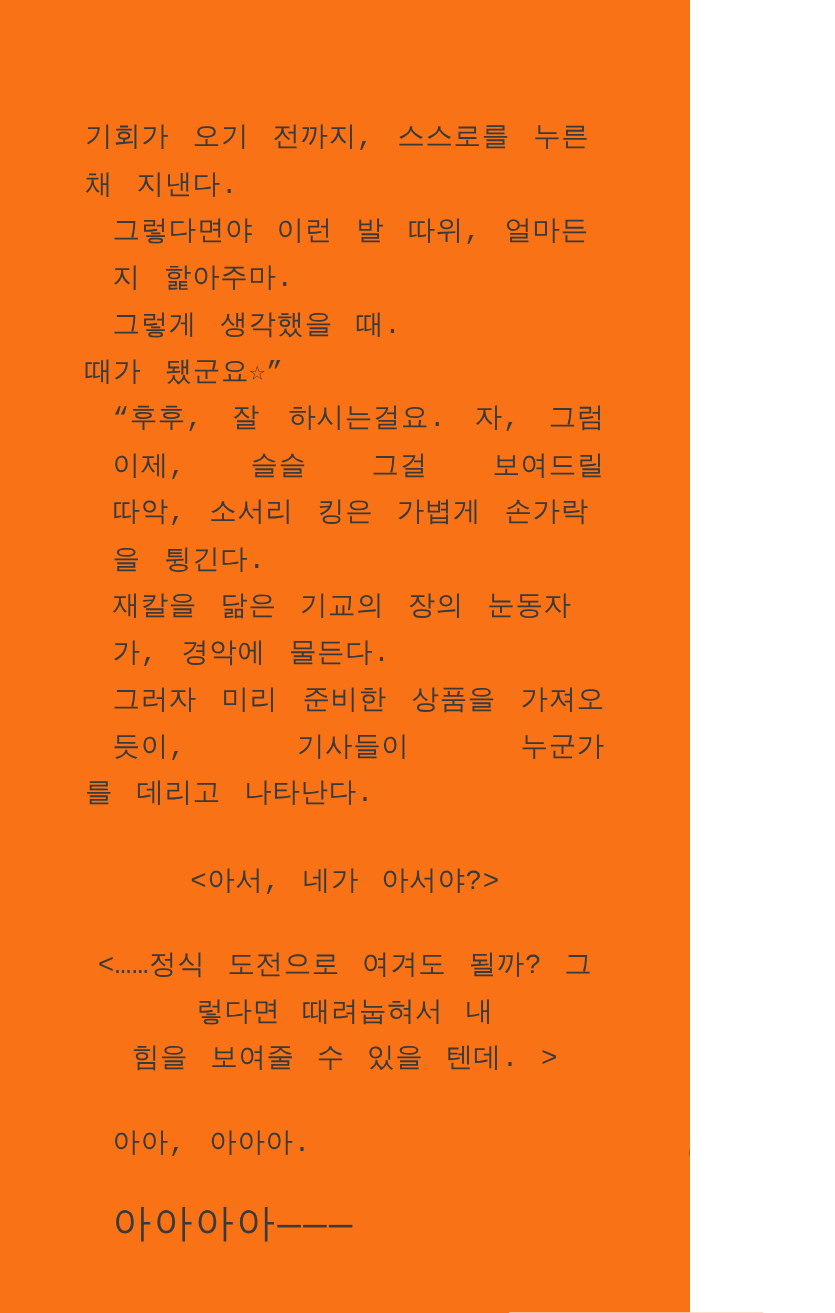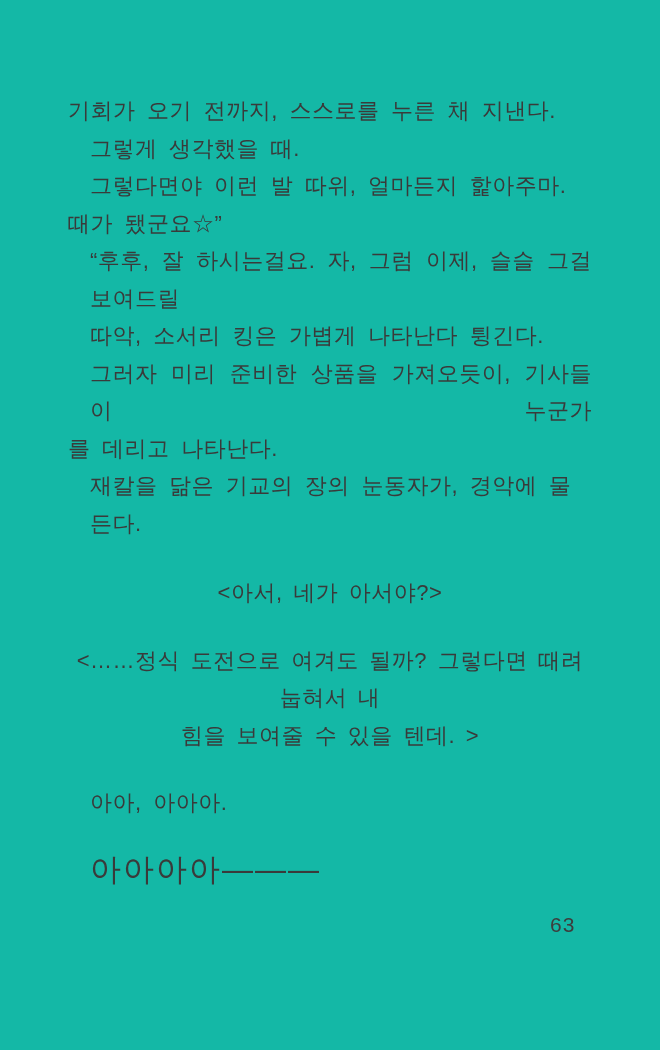--- a/index.html
+++ b/index.html
@@ -2,25 +2,25 @@
 <html lang="ko"><head>
 <meta charset="utf-8">
 <style>
   html, body {
     margin: 0;
     padding: 0;
     background: #ffffff;
   }
   .page {
     position: relative;
-    width: 660px;
+    width: 552px;
     height: 1050px;
-    background: #14b8a6;
+    background: #f97316;
     overflow: hidden;
-    font-family: Liberation Sans, sans-serif;
+    font-family: Liberation Mono, monospace;
   }
   .content {
     position: absolute;
     left: 68px;
     right: 68px;
     top: 92px;
   }
   .para {
     margin: 0;
   }
@@ -73,38 +73,38 @@
 </style>
 </head>
 <body>
 
 <div class="page">
   <div class="content">
       <div class="para body">
         <div class="line">기회가 오기 전까지, 스스로를 누른 채 지낸다.</div>
       </div>
       <div class="para body">
-        <div class="line indent">그렇게 생각했을 때.</div>
+        <div class="line indent">그렇다면야 이런 발 따위, 얼마든지 핥아주마.</div>
       </div>
       <div class="para body">
-        <div class="line indent">그렇다면야 이런 발 따위, 얼마든지 핥아주마.</div>
+        <div class="line indent">그렇게 생각했을 때.</div>
       </div>
       <div class="para body">
         <div class="line">때가 됐군요☆”</div>
         <div class="line indent stretch">“후후, 잘 하시는걸요. 자, 그럼 이제, 슬슬 그걸 보여드릴</div>
       </div>
       <div class="para body">
-        <div class="line indent">따악, 소서리 킹은 가볍게 나타난다 튕긴다.</div>
+        <div class="line indent">따악, 소서리 킹은 가볍게 손가락을 튕긴다.</div>
+      </div>
+      <div class="para body">
+        <div class="line indent">재칼을 닮은 기교의 장의 눈동자가, 경악에 물든다.</div>
       </div>
       <div class="para body">
         <div class="line indent stretch">그러자 미리 준비한 상품을 가져오듯이, 기사들이 누군가</div>
         <div class="line">를 데리고 나타난다.</div>
-      </div>
-      <div class="para body">
-        <div class="line indent">재칼을 닮은 기교의 장의 눈동자가, 경악에 물든다.</div>
       </div>
       <div class="para telepathy">
         <div class="line">&lt;아서, 네가 아서야?&gt;</div>
       </div>
       <div class="para telepathy">
         <div class="line">&lt;……정식 도전으로 여겨도 될까? 그렇다면 때려눕혀서 내</div>
         <div class="line">힘을 보여줄 수 있을 텐데. &gt;</div>
       </div>
       <div class="para body">
         <div class="line indent">아아, 아아아.</div>

